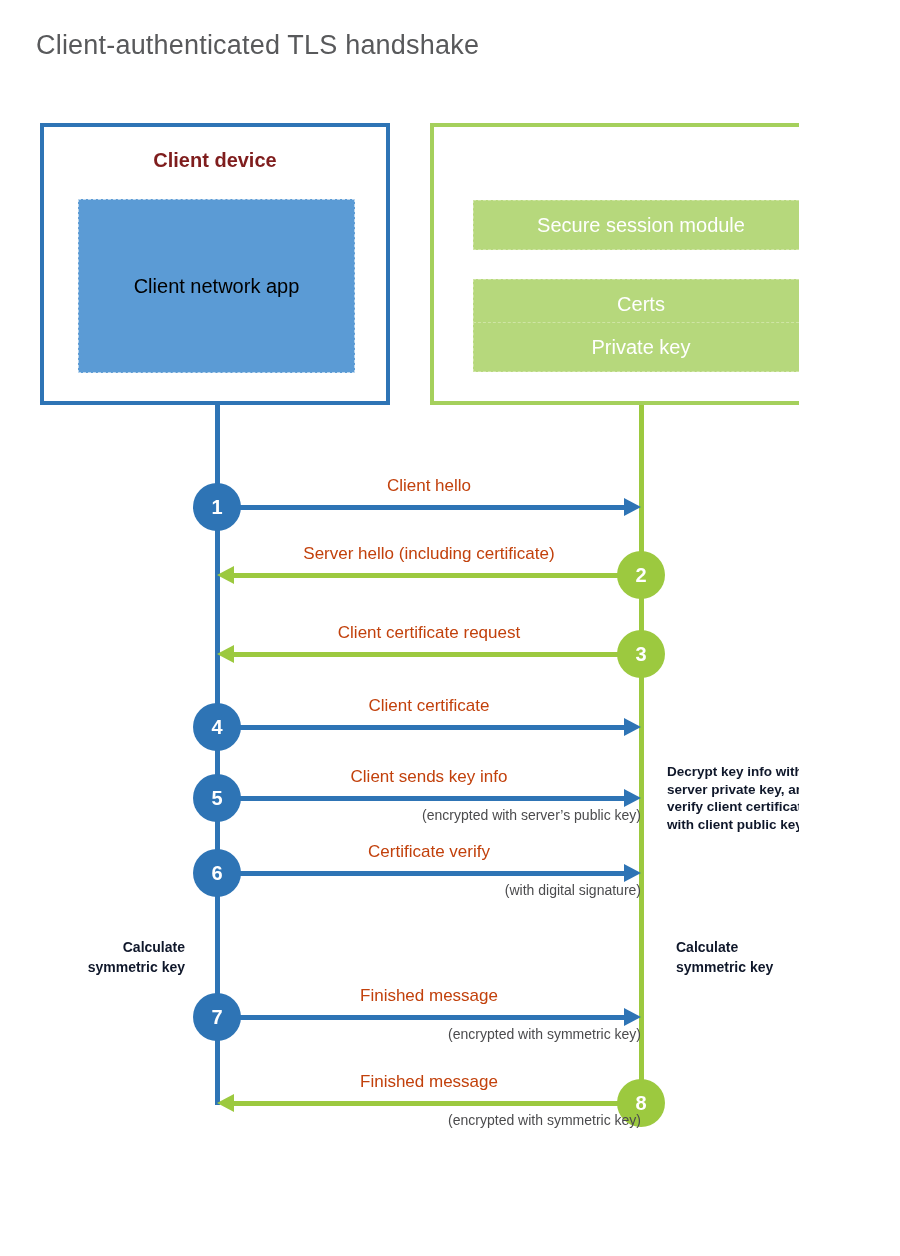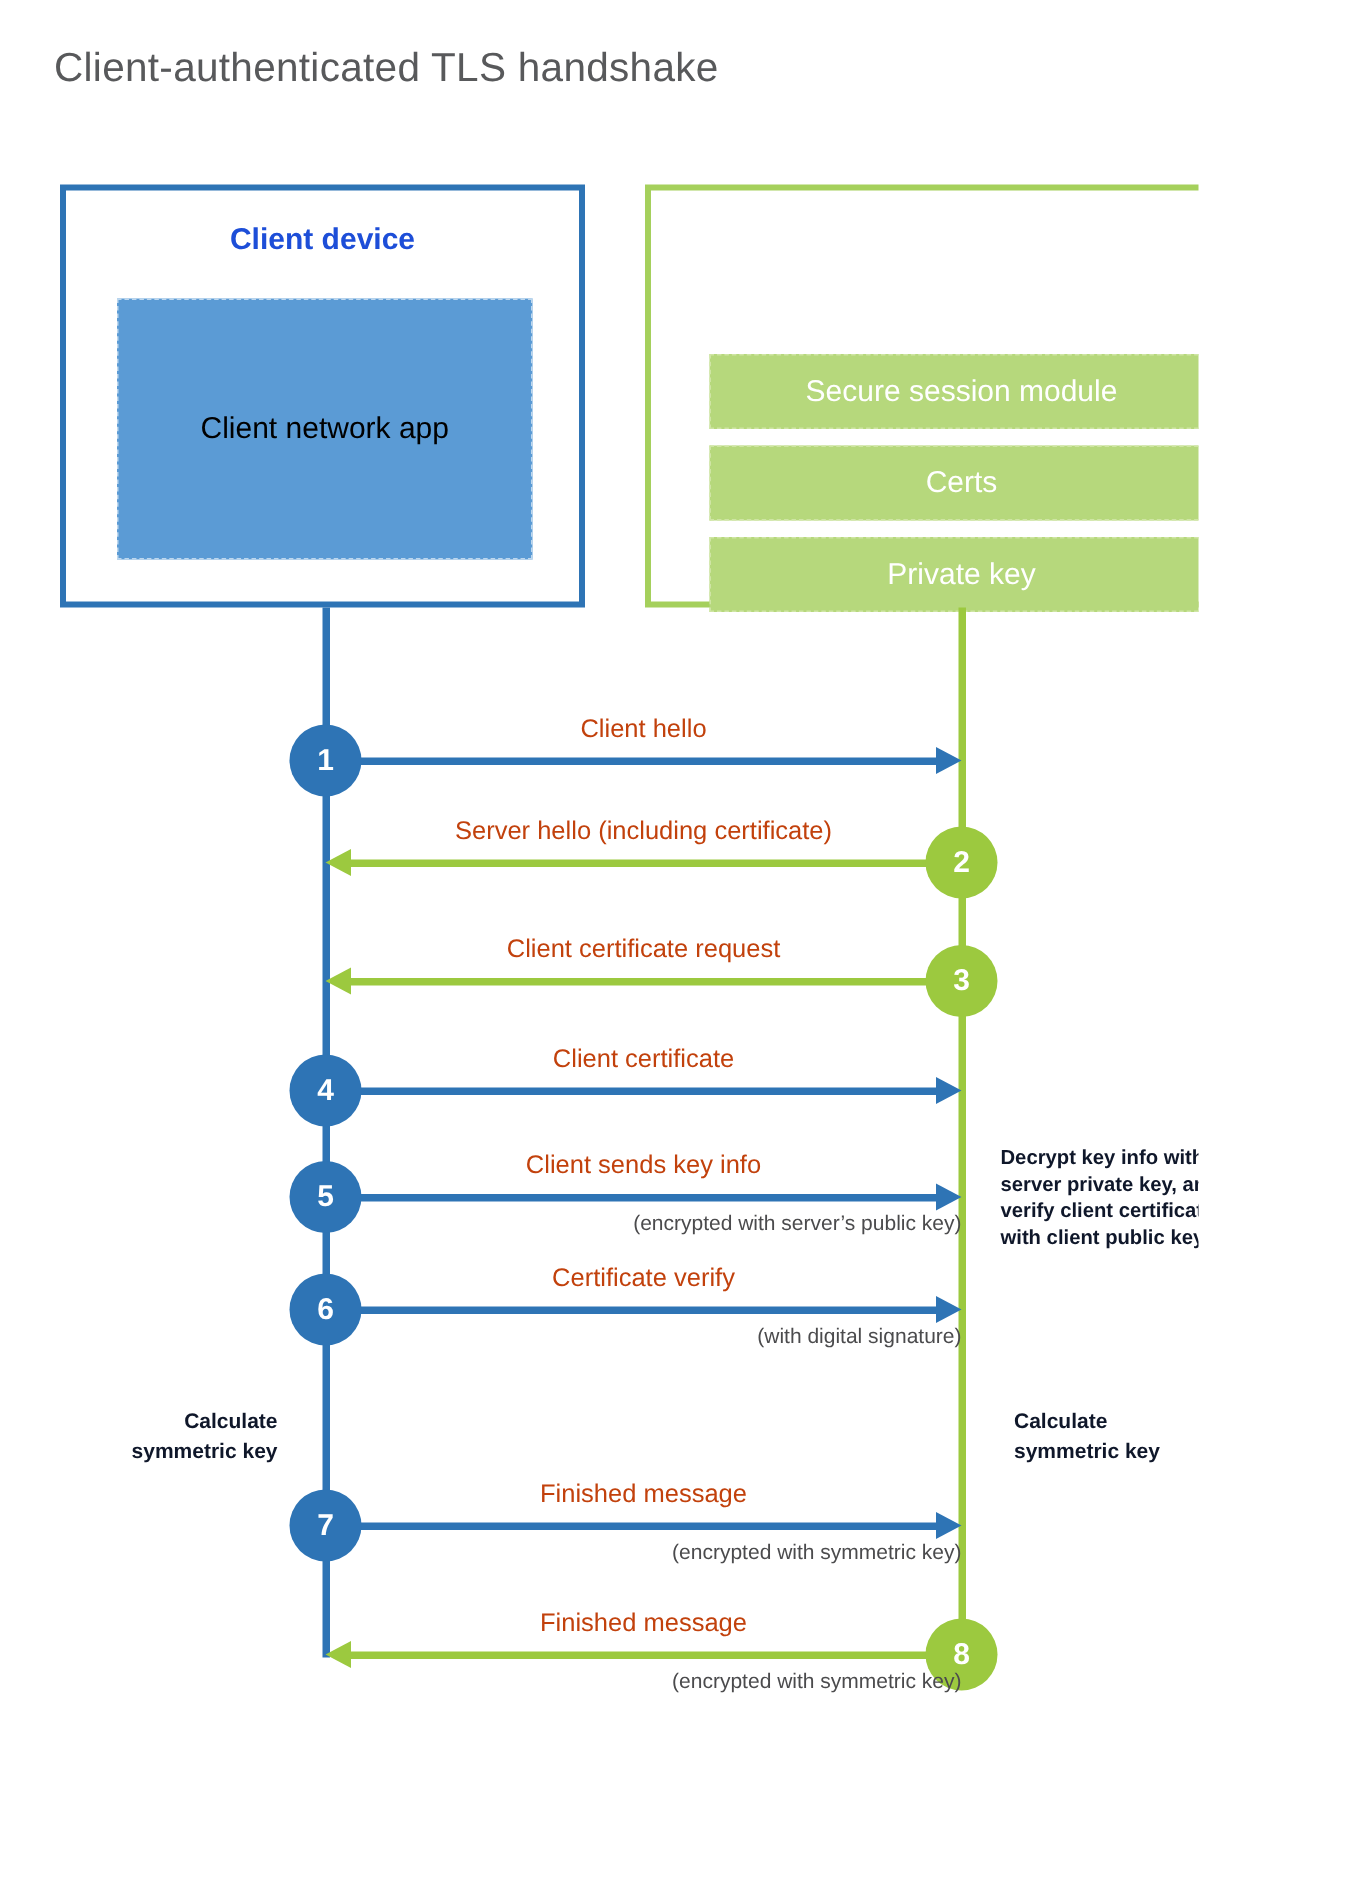--- a/index.html
+++ b/index.html
@@ -7,32 +7,32 @@
   #canvas{position:relative;width:799px;height:1256px;background:#ffffff;overflow:hidden;}
 
   
   .diagram-title{position:absolute;left:36px;top:30px;font-size:27px;font-weight:400;
     color:#58595b;letter-spacing:0.2px;}
 
   
   .actor-box{position:absolute;top:123px;height:282px;background:#fff;box-sizing:border-box;}
   .client-box{left:40px;width:350px;border:4px solid var(--blue);}
   .server-box{left:430px;width:423px;border:4px solid var(--green-border);}
-  .actor-title{margin-top:22px;text-align:center;font-size:20px;font-weight:700;color:#1d4ed8;}
+  .actor-title{margin-top:22px;text-align:center;font-size:20px;font-weight:700;color:#7f1d1d;}
 
   .client-app{position:absolute;left:34px;top:72px;width:277px;height:174px;
     background:var(--blue-fill);border:1px dashed #bdd7ee;box-sizing:border-box;
     display:flex;align-items:center;justify-content:center;}
   .client-app-label{max-width:185px;text-align:center;color:#000000;font-size:20px;line-height:26px;}
 
   .server-module{position:absolute;left:39px;width:336px;height:50px;
     background:var(--green-fill);border:1px dashed #cfe5a4;box-sizing:border-box;
-    display:flex;align-items:center;justify-content:center;color:#ffffff;font-size:20px;margin-top:36px;}
+    display:flex;align-items:center;justify-content:center;color:#ffffff;font-size:20px;}
   .module-0{top:73px;}
-  .module-1{top:134px;}
+  .module-1{top:152px;}
   .module-2{top:195px;}
 
   
   .lifeline{position:absolute;width:5px;}
   .lifeline-blue{left:215px;top:405px;height:700px;background:var(--blue);}
   .lifeline-green{left:639px;top:405px;height:702px;background:var(--green);}
 
   
   .step{position:absolute;left:0;width:900px;height:0;}
   .step .line{position:absolute;top:-2px;height:5px;}

